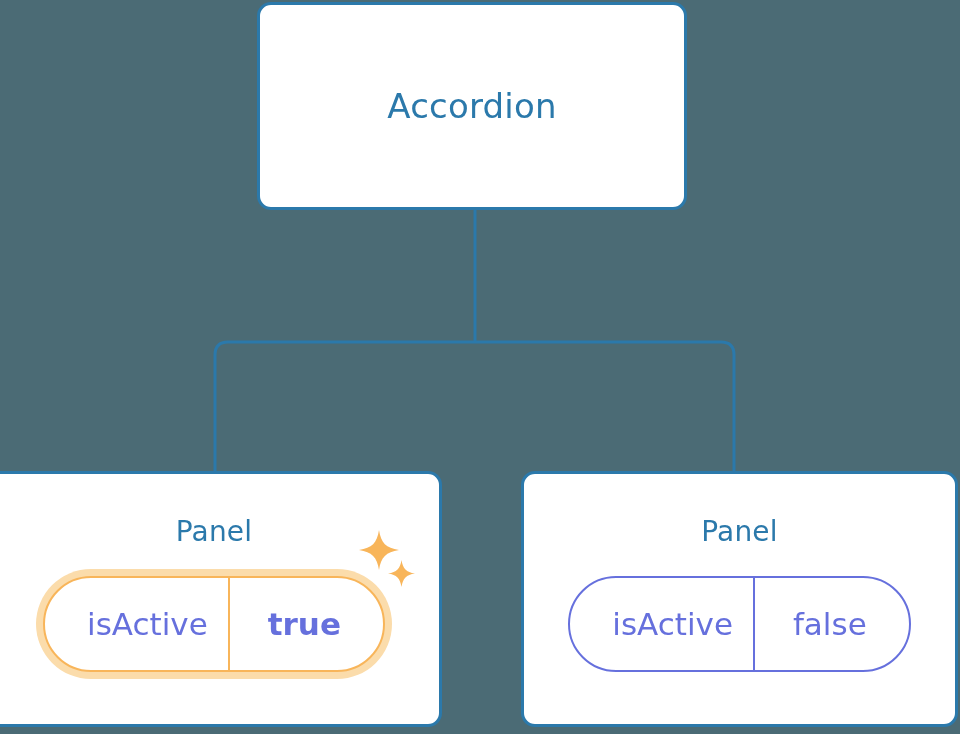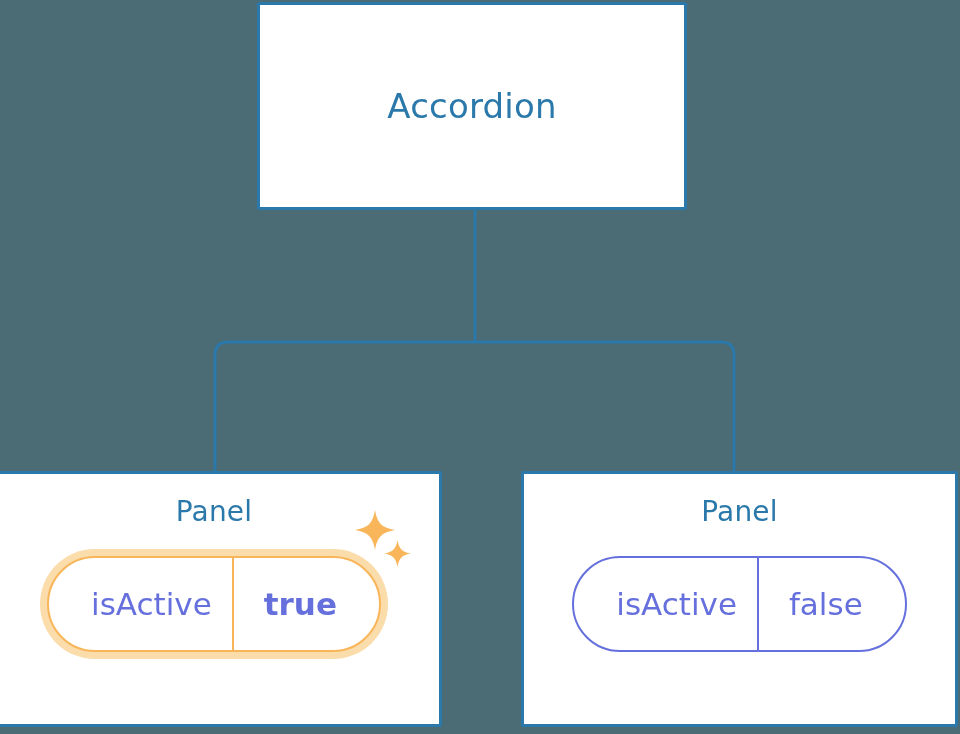--- a/index.html
+++ b/index.html
@@ -32,21 +32,21 @@
     width: 960px;
     height: 734px;
     pointer-events: none;
   }
 
   
   .node-card {
     position: absolute;
     background: #ffffff;
     border: 3px solid #2b79ab;
-    border-radius: 2px;
+    border-radius: 14px;
     box-sizing: border-box;
   }
 
   .node-root {
     left: 257px;
     top: 2px;
     width: 430px;
     height: 208px;
     display: flex;
     align-items: center;
@@ -72,21 +72,21 @@
     font-size: 34px;
     font-weight: 400;
     letter-spacing: 0.2px;
     text-align: center;
     line-height: 1;
     white-space: nowrap;
   }
 
   .panel-title {
     font-size: 28px;
-    margin-top: 24px;
+    margin-top: 44px;
   }
 
   .panel-inner {
     width: 100%;
     height: 100%;
     display: flex;
     flex-direction: column;
     align-items: center;
     box-sizing: border-box;
   }
@@ -118,21 +118,21 @@
     line-height: 1;
     white-space: nowrap;
     box-sizing: border-box;
   }
 
   .pill-key {
     padding: 0 20px 0 42px;
   }
 
   .pill-val {
-    padding: 0 42px 0 30px;
+    padding: 0 42px 0 38px;
     border-left: 2px solid #6670dd;
   }
 
   
   .pill-wrap.is-highlighted .pill {
     border-color: #f8b55a;
     box-shadow: 0 0 0 7px #fbdcab;
   }
   .pill-wrap.is-highlighted .pill-val {
     border-left-color: #f8b55a;

